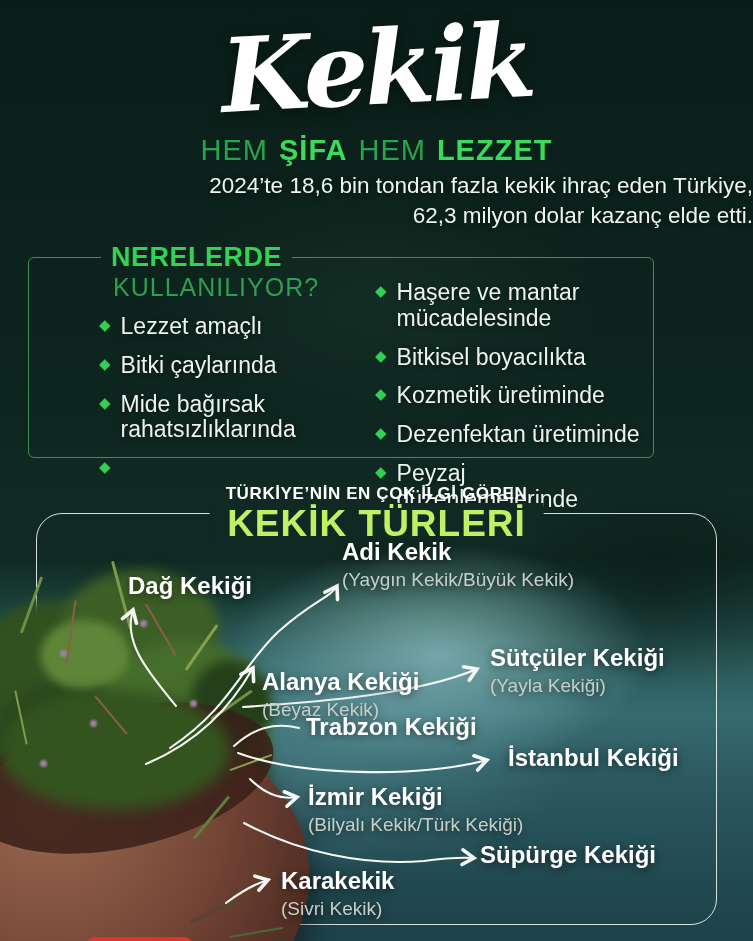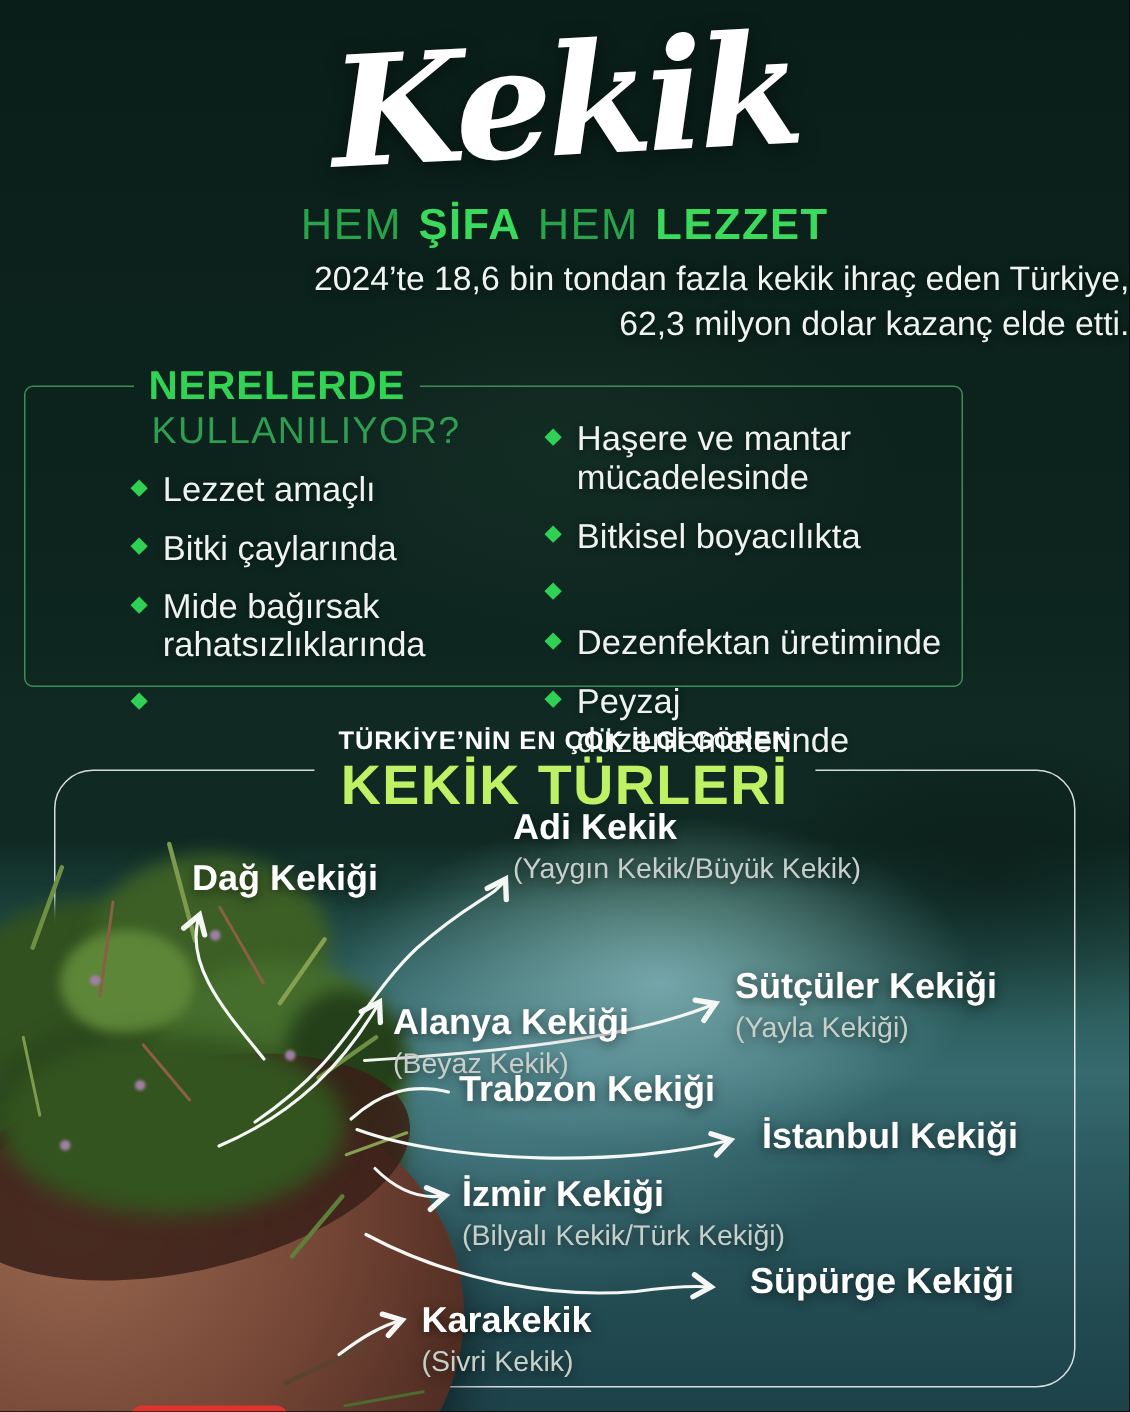--- a/index.html
+++ b/index.html
@@ -33,21 +33,21 @@
   }
   .tagline .light { color:#2aa34d; font-weight:400; }
   .tagline .strong { color:#3bd95c; font-weight:800; }
   .subtitle {
     position:absolute; top:171px; left:0; width:100%; text-align:right;
     font-size:22.5px; line-height:1.33; color:#eef4f0; font-weight:400;
     text-shadow:0 1px 6px rgba(0,0,0,.5);
   }
   
   fieldset.usage-box {
-    position:absolute; left:16px; top:242px; width:616px; height:216px;
+    position:absolute; left:28px; top:242px; width:616px; height:216px;
     border:1px solid #3e8d55; border-radius:6px; padding:0;
   }
   .usage-legend {
     margin-left:72px; padding:0 10px;
     font-size:27px; font-weight:800; letter-spacing:.5px; color:#32d355;
   }
   .usage-sub {
     margin:0 0 12px 84px;
     font-size:25px; font-weight:300; letter-spacing:1px; color:#2f9e50;
   }
@@ -153,20 +153,21 @@
           <li>
               <span class="diamond">◆</span>
               <span>Haşere ve mantar mücadelesinde</span>
             </li>
           <li>
               <span class="diamond">◆</span>
               <span>Bitkisel boyacılıkta</span>
             </li>
           <li>
               <span class="diamond">◆</span>
+              <span>Kozmetik üretiminde</span>
             </li>
           <li>
               <span class="diamond">◆</span>
               <span>Dezenfektan üretiminde</span>
             </li>
           <li>
               <span class="diamond">◆</span>
               <span>Peyzaj düzenlemelerinde</span>
             </li>
         </ul>
@@ -251,21 +252,21 @@
 
   </div>
   <div class="type-label" style="left:508px; top:744px;">
     <div class="type-name">İstanbul Kekiği</div>
 
   </div>
   <div class="type-label" style="left:308px; top:783px;">
     <div class="type-name">İzmir Kekiği</div>
     <div class="type-alt">(Bilyalı Kekik/Türk Kekiği)</div>
   </div>
-  <div class="type-label" style="left:500px; top:841px;">
+  <div class="type-label" style="left:480px; top:841px;">
     <div class="type-name">Süpürge Kekiği</div>
 
   </div>
   <div class="type-label" style="left:281px; top:867px;">
     <div class="type-name">Karakekik</div>
     <div class="type-alt">(Sivri Kekik)</div>
   </div>
 
   <div class="logo">
     <span class="logo-trt">TRT</span>

